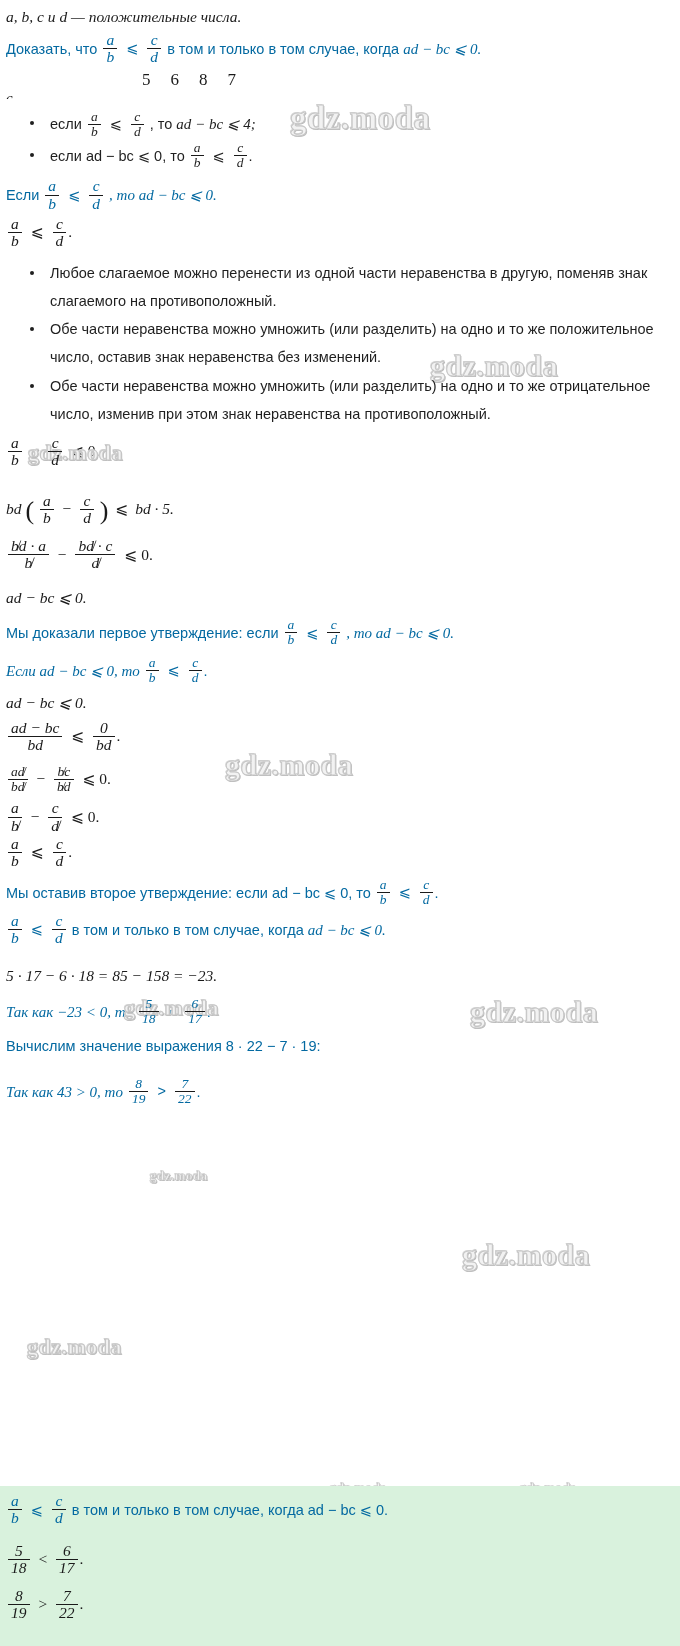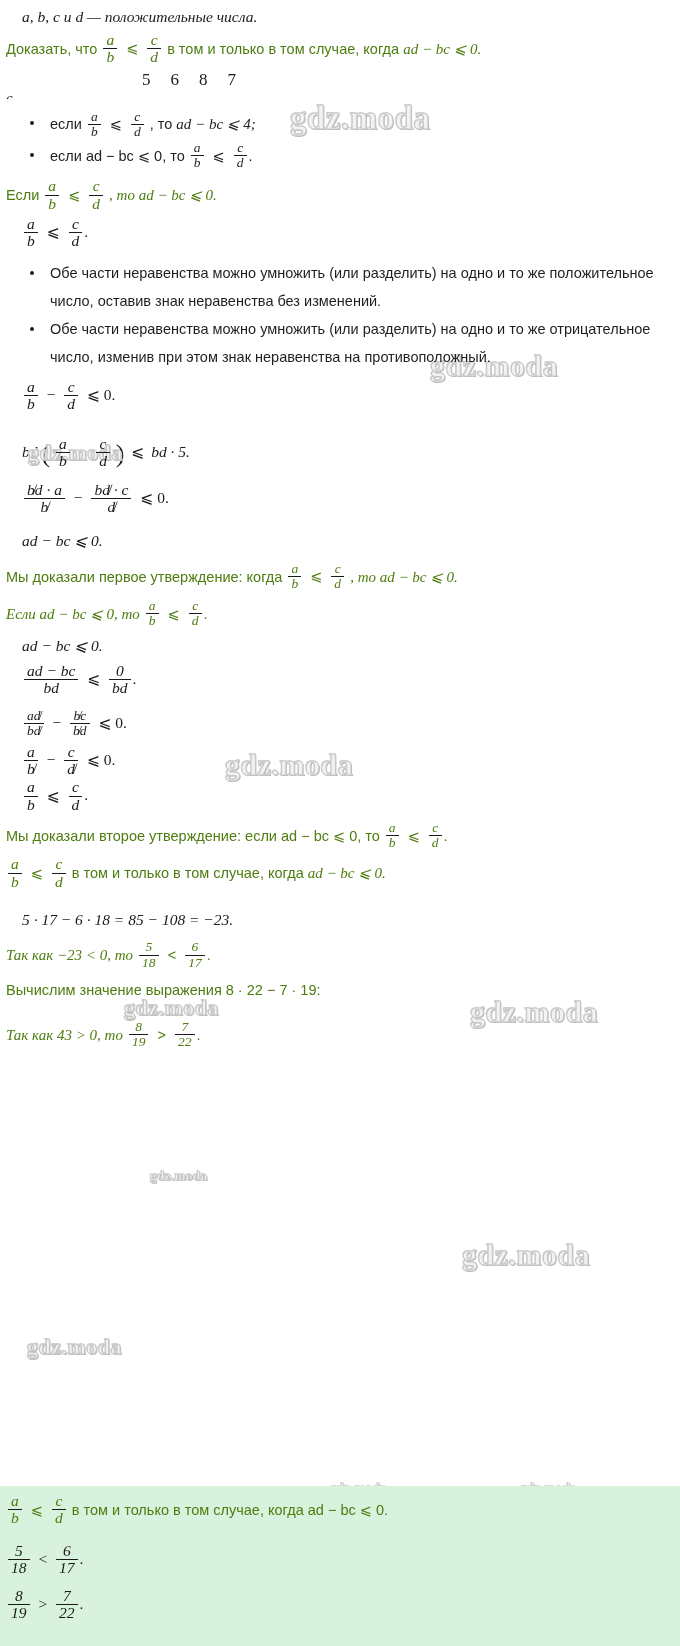--- a/index.html
+++ b/index.html
@@ -21,32 +21,32 @@
     min-height: 1646px;
     padding: 0;
     box-sizing: border-box;
   }
   .line {
     font-size: 14.5px;
     line-height: 1.55;
     padding: 0 6px;
     margin: 0;
     font-family: "Liberation Sans", sans-serif;
-    color: #4d7c0f;
+    color: #0369a1;
   }
   .math {
     font-family: "Liberation Serif", serif;
     font-style: italic;
     font-size: 15px;
   }
   .mline {
     font-family: "Liberation Serif", serif;
     font-style: italic;
     font-size: 15.5px;
-    padding: 0 22px;
+    padding: 0 6px;
     margin: 0;
     line-height: 1.2;
   }
   
   .frac {
     display: inline-flex;
     flex-direction: column;
     vertical-align: middle;
     text-align: center;
     font-style: italic;
@@ -251,20 +251,21 @@
     <span class="op">⩽</span>
     <span class="frac big">
       <span class="num">c</span>
       <span class="den">d</span>
     </span><span style="font-style:normal;">.</span>
   </p>
 
   <div class="spacer-8"></div>
 
   <ul class="bullets">
+    <li>Любое слагаемое можно перенести из одной части неравенства в другую, поменяв знак слагаемого на противоположный.</li>
     <li>Обе части неравенства можно умножить (или разделить) на одно и то же положительное число, оставив знак неравенства без изменений.</li>
     <li>Обе части неравенства можно умножить (или разделить) на одно и то же отрицательное число, изменив при этом знак неравенства на противоположный.</li>
   </ul>
 
   <div class="spacer-8"></div>
 
   <p class="mline">
     <span class="frac big">
       <span class="num">a</span>
       <span class="den">b</span>
@@ -314,21 +315,21 @@
     <span class="op">⩽ 0.</span>
   </p>
 
   <div class="spacer-16"></div>
 
   <p class="mline">ad − bc ⩽ 0.</p>
 
   <div class="spacer-12"></div>
 
   <p class="line">
-    <span>Мы доказали первое утверждение: когда</span>
+    <span>Мы доказали первое утверждение: если</span>
     <span class="frac small">
       <span class="num">a</span>
       <span class="den">b</span>
     </span>
     <span class="op">⩽</span>
     <span class="frac small">
       <span class="num">c</span>
       <span class="den">d</span>
     </span>
     <span class="math">, то ad − bc ⩽ 0.</span>
@@ -407,21 +408,21 @@
     <span class="op">⩽</span>
     <span class="frac big">
       <span class="num">c</span>
       <span class="den">d</span>
     </span><span style="font-style:normal;">.</span>
   </p>
 
   <div class="spacer-8"></div>
 
   <p class="line">
-    <span>Мы доказали второе утверждение: если ad − bc ⩽ 0, то</span>
+    <span>Мы оставив второе утверждение: если ad − bc ⩽ 0, то</span>
     <span class="frac small">
       <span class="num">a</span>
       <span class="den">b</span>
     </span>
     <span class="op">⩽</span>
     <span class="frac small">
       <span class="num">c</span>
       <span class="den">d</span>
     </span><span style="font-style:normal;">.</span>
   </p>
@@ -440,21 +441,21 @@
     </span>
     <span>в том и только в том случае, когда</span>
     <span class="math">ad − bc ⩽ 0.</span>
   </p>
 
   <div class="spacer-8"></div>
 
 
   <div class="spacer-12"></div>
 
-  <p class="mline">5 · 17 − 6 · 18 = 85 − 108 = −23.</p>
+  <p class="mline">5 · 17 − 6 · 18 = 85 − 158 = −23.</p>
 
   <div class="spacer-12"></div>
 
   <p class="line">
     <span class="math">Так как −23 &lt; 0, то</span>
     <span class="frac small">
       <span class="num">5</span>
       <span class="den">18</span>
     </span>
     <span class="op">&lt;</span>

